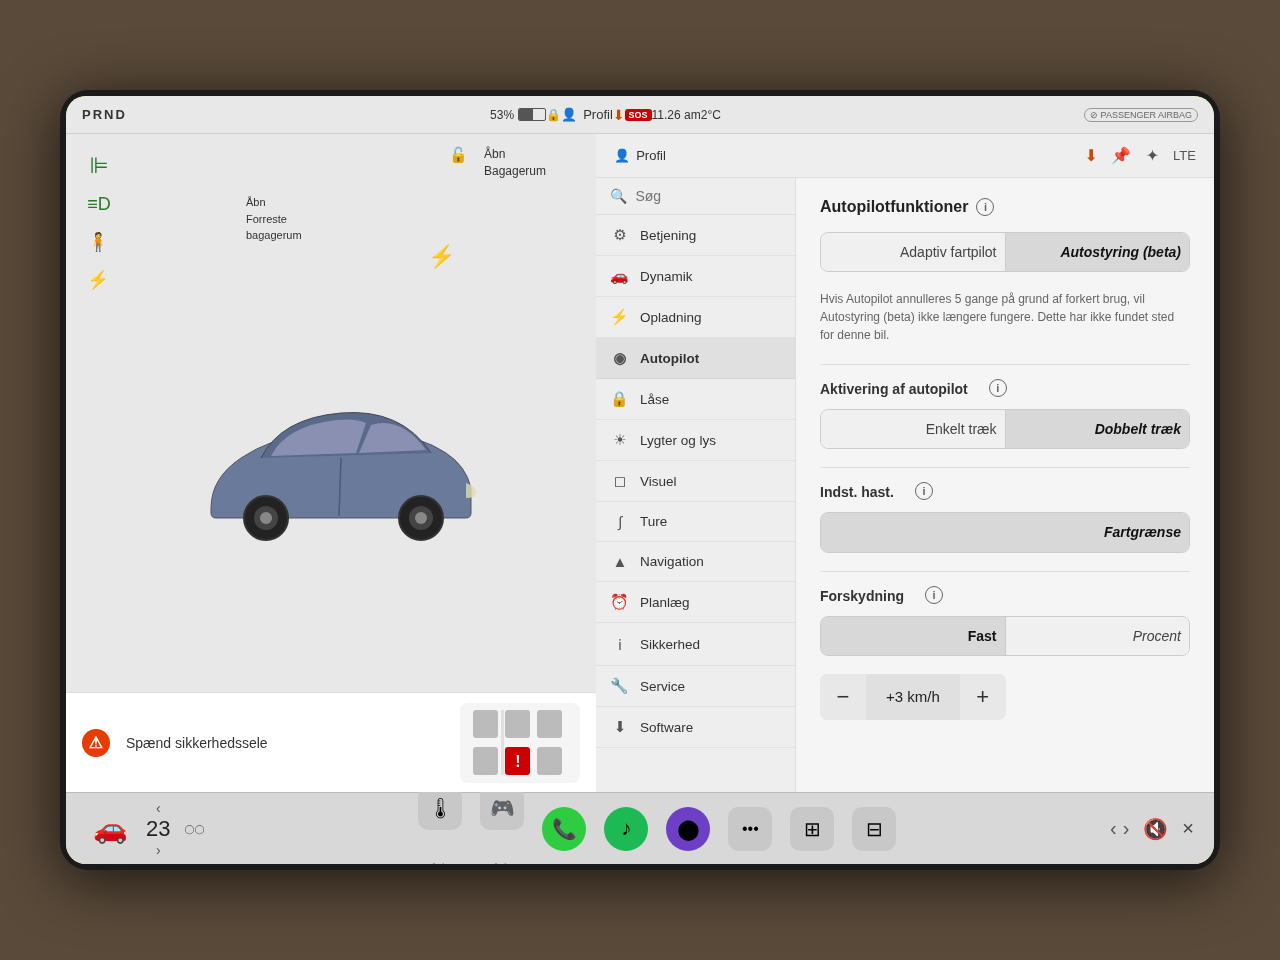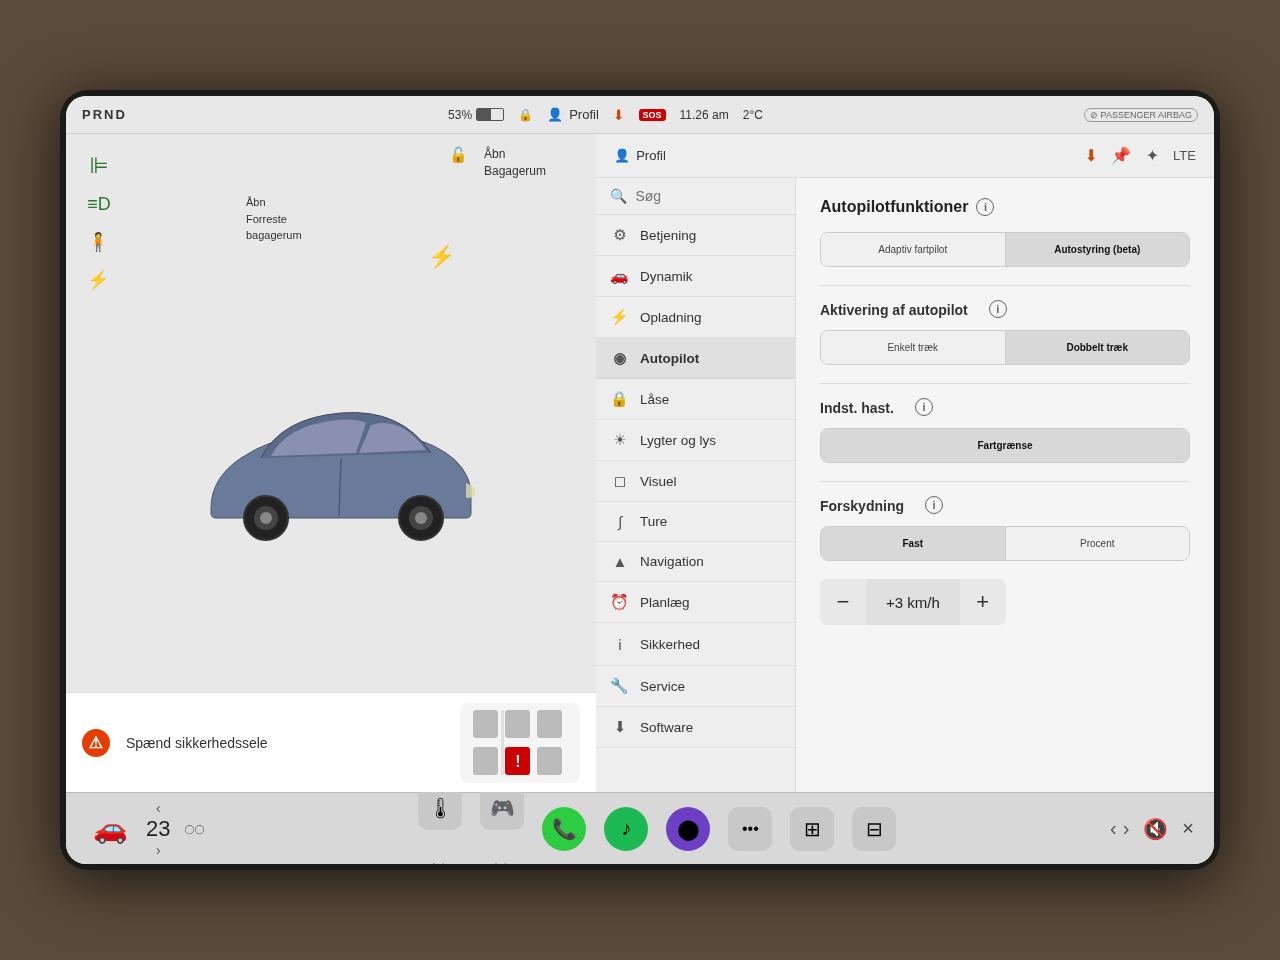--- a/index.html
+++ b/index.html
@@ -55,21 +55,20 @@
     .prnd {
       font-size: 13px;
       font-weight: 600;
       color: #333;
       letter-spacing: 2px;
     }
 
     .status-center {
       display: flex;
       align-items: center;
-      gap: 14px;
       font-size: 12px;
       color: #333;
     }
 
     .battery-info {
       display: flex;
       align-items: center;
       gap: 4px;
     }
 
@@ -336,32 +335,33 @@
       display: flex;
       margin-bottom: 18px;
       border-radius: 8px;
       overflow: hidden;
       border: 1px solid #ccc;
     }
 
     .btn-option {
       flex: 1;
       padding: 10px 8px;
-      text-align: center;
-      font-size: 10px;
+      text-align: right;
+      font-size: 14px;
       color: #444;
       background: #f0f0f0;
       cursor: pointer;
       border: none;
       border-right: 1px solid #ccc;
       line-height: 1.3;
     }
 
     .btn-option:last-child {
       border-right: none;
+      font-style: italic;
     }
 
     .btn-option.active {
       background: #d8d8d8;
       font-weight: 600;
       color: #111;
     }
 
     .description-text {
       font-size: 12px;
@@ -724,20 +724,21 @@
               <span class="info-icon">i</span>
             </div>
 
             <div class="button-group">
               <button class="btn-option">Adaptiv
 fartpilot</button>
               <button class="btn-option active">Autostyring
 (beta)</button>
             </div>
 
+            <div class="description-text">Hvis Autopilot annulleres 5 gange på grund af forkert brug, vil Autostyring (beta) ikke længere fungere. Dette har ikke fundet sted for denne bil.</div>
 
             <div class="divider-line"></div>
 
             <div class="subsection-title">
               <span>Aktivering af autopilot</span>
               <span class="info-icon">i</span>
             </div>
 
             <div class="button-group">
               <button class="btn-option">Enkelt træk</button>

